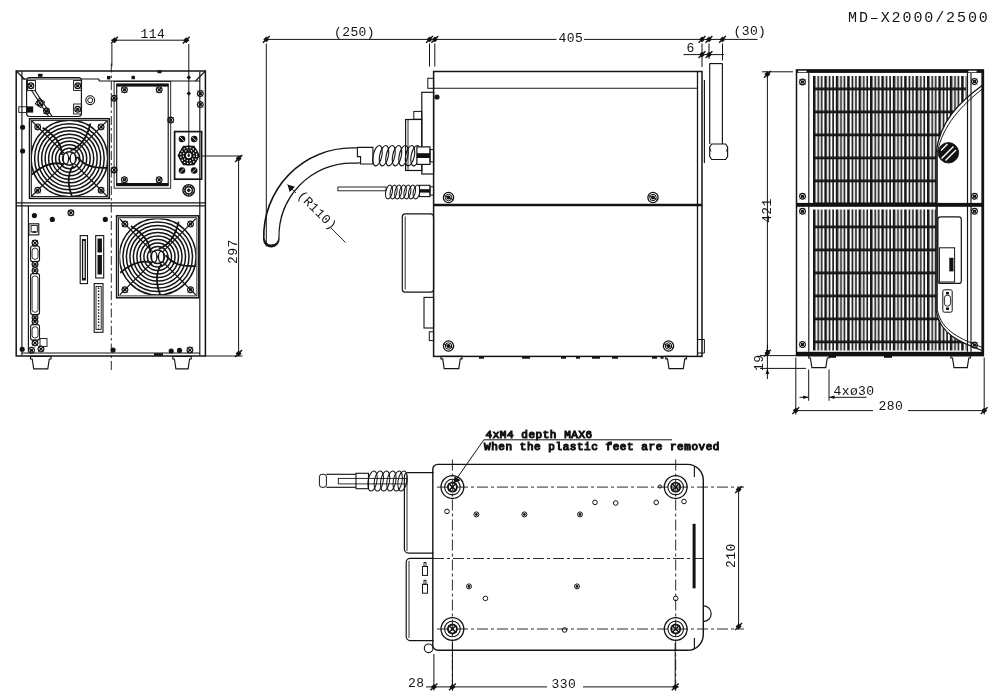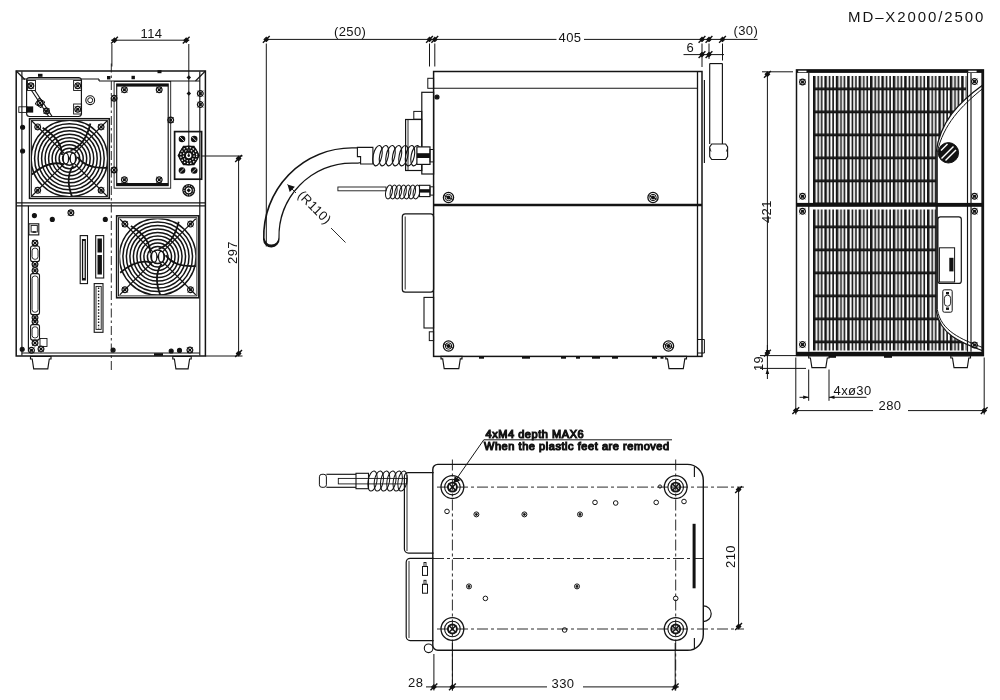--- a/index.html
+++ b/index.html
@@ -1,17 +1,17 @@
 <!DOCTYPE html>
 <html><head>
 <meta charset="utf-8">
 <style>
 html,body{margin:0;padding:0;background:#fff;}
 #page{position:relative;width:1000px;height:700px;background:#fff;overflow:hidden;
-font-family:Liberation Sans, sans-serif;}
+font-family:Liberation Mono, monospace;}
 svg{position:absolute;left:0;top:0;}
 text{fill:#141414;}
 .dim{font-size:13px;letter-spacing:0.4px;}
 .note{font-size:11px;letter-spacing:0.55px;}
 </style>
 </head>
 <body>
 <div id="page">
 <svg width="1000" height="700" viewBox="0 0 1000 700">
 <defs>

